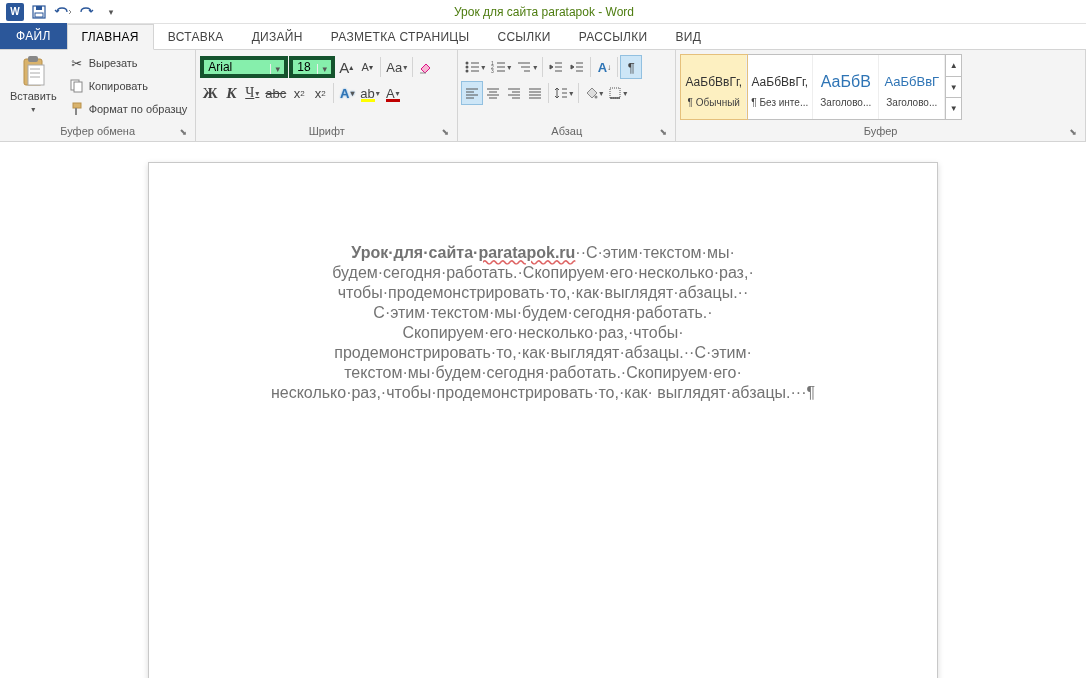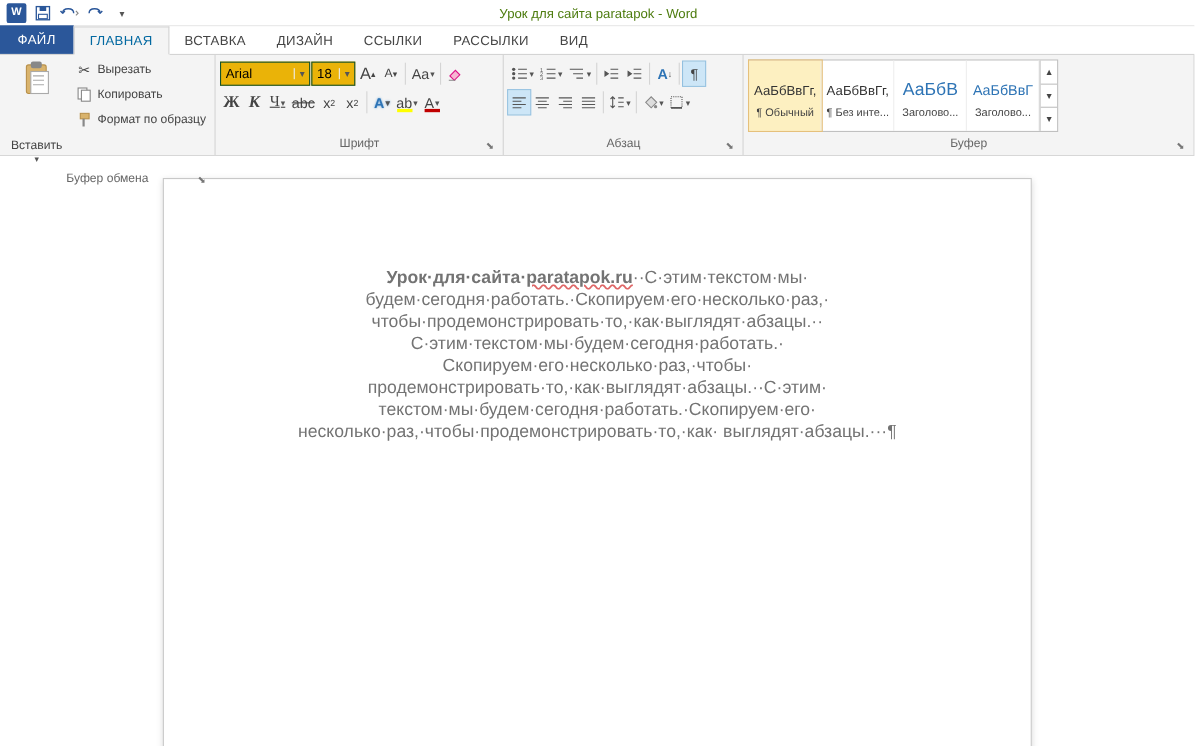--- a/index.html
+++ b/index.html
@@ -7,38 +7,38 @@
   
   .titlebar { height: 24px; background: #fff; display: flex; align-items: center; border-bottom: 1px solid #e1e1e1; }
   .titlebar .qat { display: flex; align-items: center; gap: 2px; padding-left: 4px; }
   .titlebar .qat-item { width: 22px; height: 22px; display: flex; align-items: center; justify-content: center; cursor: pointer; }
   .titlebar .title { flex: 1; text-align: center; color: #4d7c0f; font-size: 12px; }
   .word-icon { width: 18px; height: 18px; background: #2b579a; color: #fff; display: flex; align-items: center; justify-content: center; font-weight: bold; font-size: 10px; border-radius: 2px; }
   
   .tabs { height: 26px; background: #fff; display: flex; align-items: flex-end; border-bottom: 1px solid #d4d4d4; }
   .tab { padding: 5px 14px; font-size: 12px; color: #444; cursor: pointer; text-transform: uppercase; letter-spacing: 0.3px; }
   .tab.file { background: #2b579a; color: #fff; padding: 6px 16px; }
-  .tab.active { color: #0369a1; border: 1px solid #d4d4d4; border-bottom: 1px solid #f4f4f4; background: #f4f4f4; margin-bottom: -1px; }
+  .tab.active { color: #000000; border: 1px solid #d4d4d4; border-bottom: 1px solid #f4f4f4; background: #f4f4f4; margin-bottom: -1px; }
   
   .ribbon { height: 92px; background: #f4f4f4; display: flex; border-bottom: 1px solid #d4d4d4; }
   .group { border-right: 1px solid #d4d4d4; display: flex; flex-direction: column; padding: 2px 4px 0 4px; position: relative; }
   .group-body { flex: 1; display: flex; align-items: flex-start; gap: 2px; }
   .group-label { text-align: center; font-size: 11px; color: #666; padding: 2px 0 4px 0; position: relative; }
   .group-label .launcher { position: absolute; right: 2px; bottom: 3px; width: 12px; height: 12px; font-size: 9px; color: #777; cursor: pointer; display: flex; align-items: center; justify-content: center; }
   
-  .big-btn { display: flex; flex-direction: column; align-items: center; justify-content: flex-end; padding: 4px 6px; cursor: pointer; min-width: 44px; gap: 36px; }
+  .big-btn { display: flex; flex-direction: column; align-items: center; justify-content: flex-end; padding: 4px 6px; cursor: pointer; min-width: 44px; }
   .big-btn .icon { width: 32px; height: 32px; display: flex; align-items: center; justify-content: center; font-size: 24px; }
   .big-btn .lbl { font-size: 11px; text-align: center; line-height: 1.1; margin-top: 2px; }
   
   .small-col { display: flex; flex-direction: column; gap: 1px; }
   .small-row { display: flex; align-items: center; gap: 4px; padding: 2px 4px; cursor: pointer; font-size: 11px; height: 22px; white-space: nowrap; }
   .small-row .sicon { width: 16px; height: 16px; display: flex; align-items: center; justify-content: center; font-size: 13px; }
   
   .font-row { display: flex; align-items: center; gap: 1px; }
-  .font-combo { border: 1px solid #14532d; background: #eab308; height: 22px; display: flex; align-items: center; }
+  .font-combo { border: 4px solid #14532d; background: #86efac; height: 22px; display: flex; align-items: flex-end; }
   .font-combo input { border: none; outline: none; font-size: 12px; padding: 0 4px; background: transparent; }
   .font-combo .dd { width: 14px; text-align: center; cursor: pointer; font-size: 9px; color: #555; border-left: 1px solid #eee; }
   .rbtn { min-width: 20px; height: 22px; display: flex; align-items: center; justify-content: center; cursor: pointer; font-size: 13px; padding: 0 2px; position: relative; }
   .rbtn .dd { font-size: 8px; margin-left: 1px; color: #555; }
   .rbtn.bold { font-weight: bold; font-family: "Times New Roman", serif; font-size: 15px; }
   .rbtn.italic { font-style: italic; font-weight: bold; font-family: "Times New Roman", serif; font-size: 15px; }
   .rbtn.underline { text-decoration: underline; font-family: "Times New Roman", serif; font-size: 14px; }
   .rbtn.strike { text-decoration: line-through; }
   .divider { width: 1px; height: 20px; background: #d4d4d4; margin: 0 2px; }
   .color-bar { height: 3px; width: 14px; position: absolute; bottom: 2px; left: 3px; }
@@ -93,20 +93,21 @@
   </div>
   <div class="title">Урок для сайта paratapok - Word</div>
   <div style="width:120px"></div>
 </div>
 
 <div class="tabs">
   <div class="tab file">ФАЙЛ</div>
   <div class="tab active">ГЛАВНАЯ</div>
   <div class="tab">ВСТАВКА</div>
   <div class="tab">ДИЗАЙН</div>
+  <div class="tab">РАЗМЕТКА СТРАНИЦЫ</div>
   <div class="tab">ССЫЛКИ</div>
   <div class="tab">РАССЫЛКИ</div>
   <div class="tab">ВИД</div>
 </div>
 
 <div class="ribbon">
 
   <div class="group" style="min-width:160px">
     <div class="group-body">
       <div class="big-btn">

